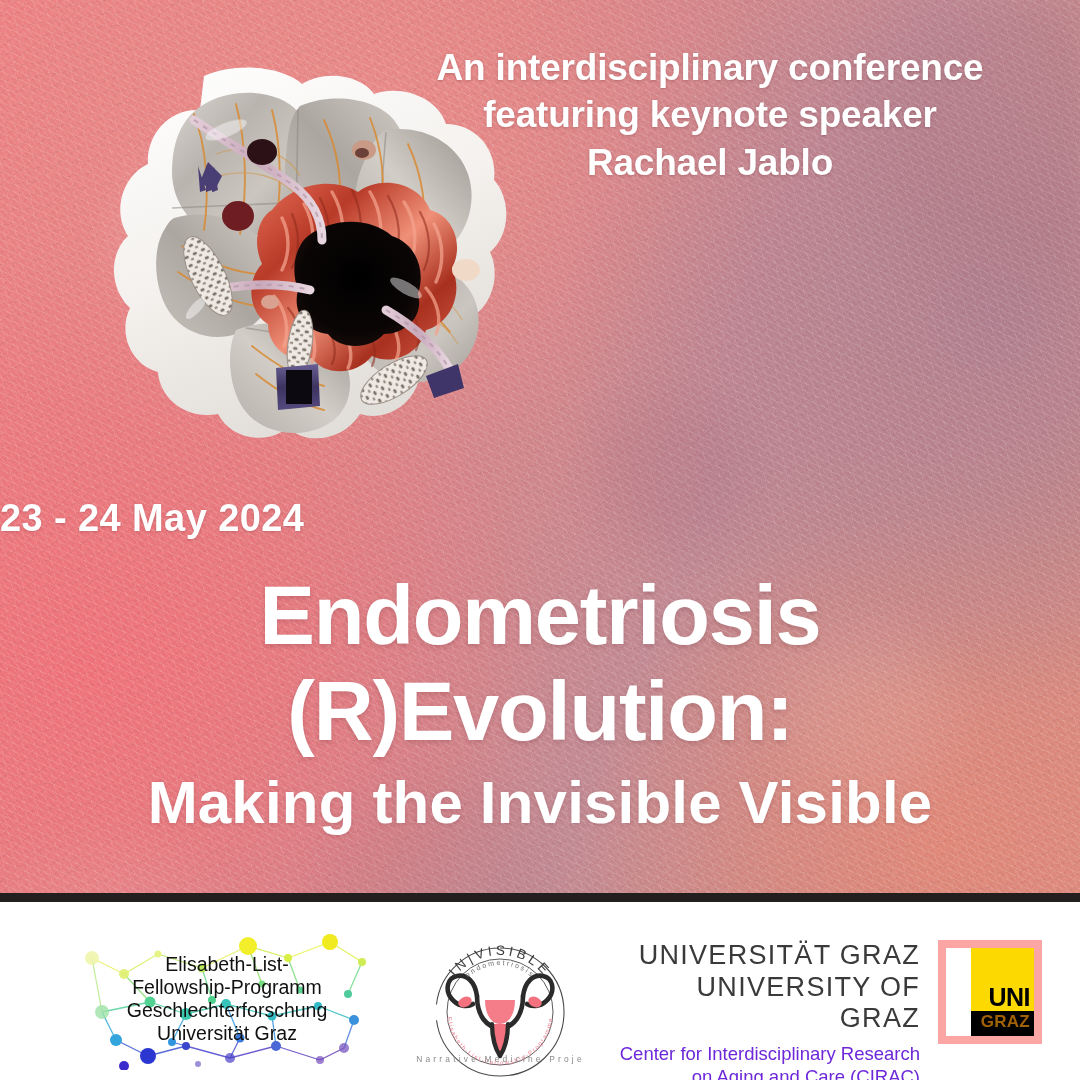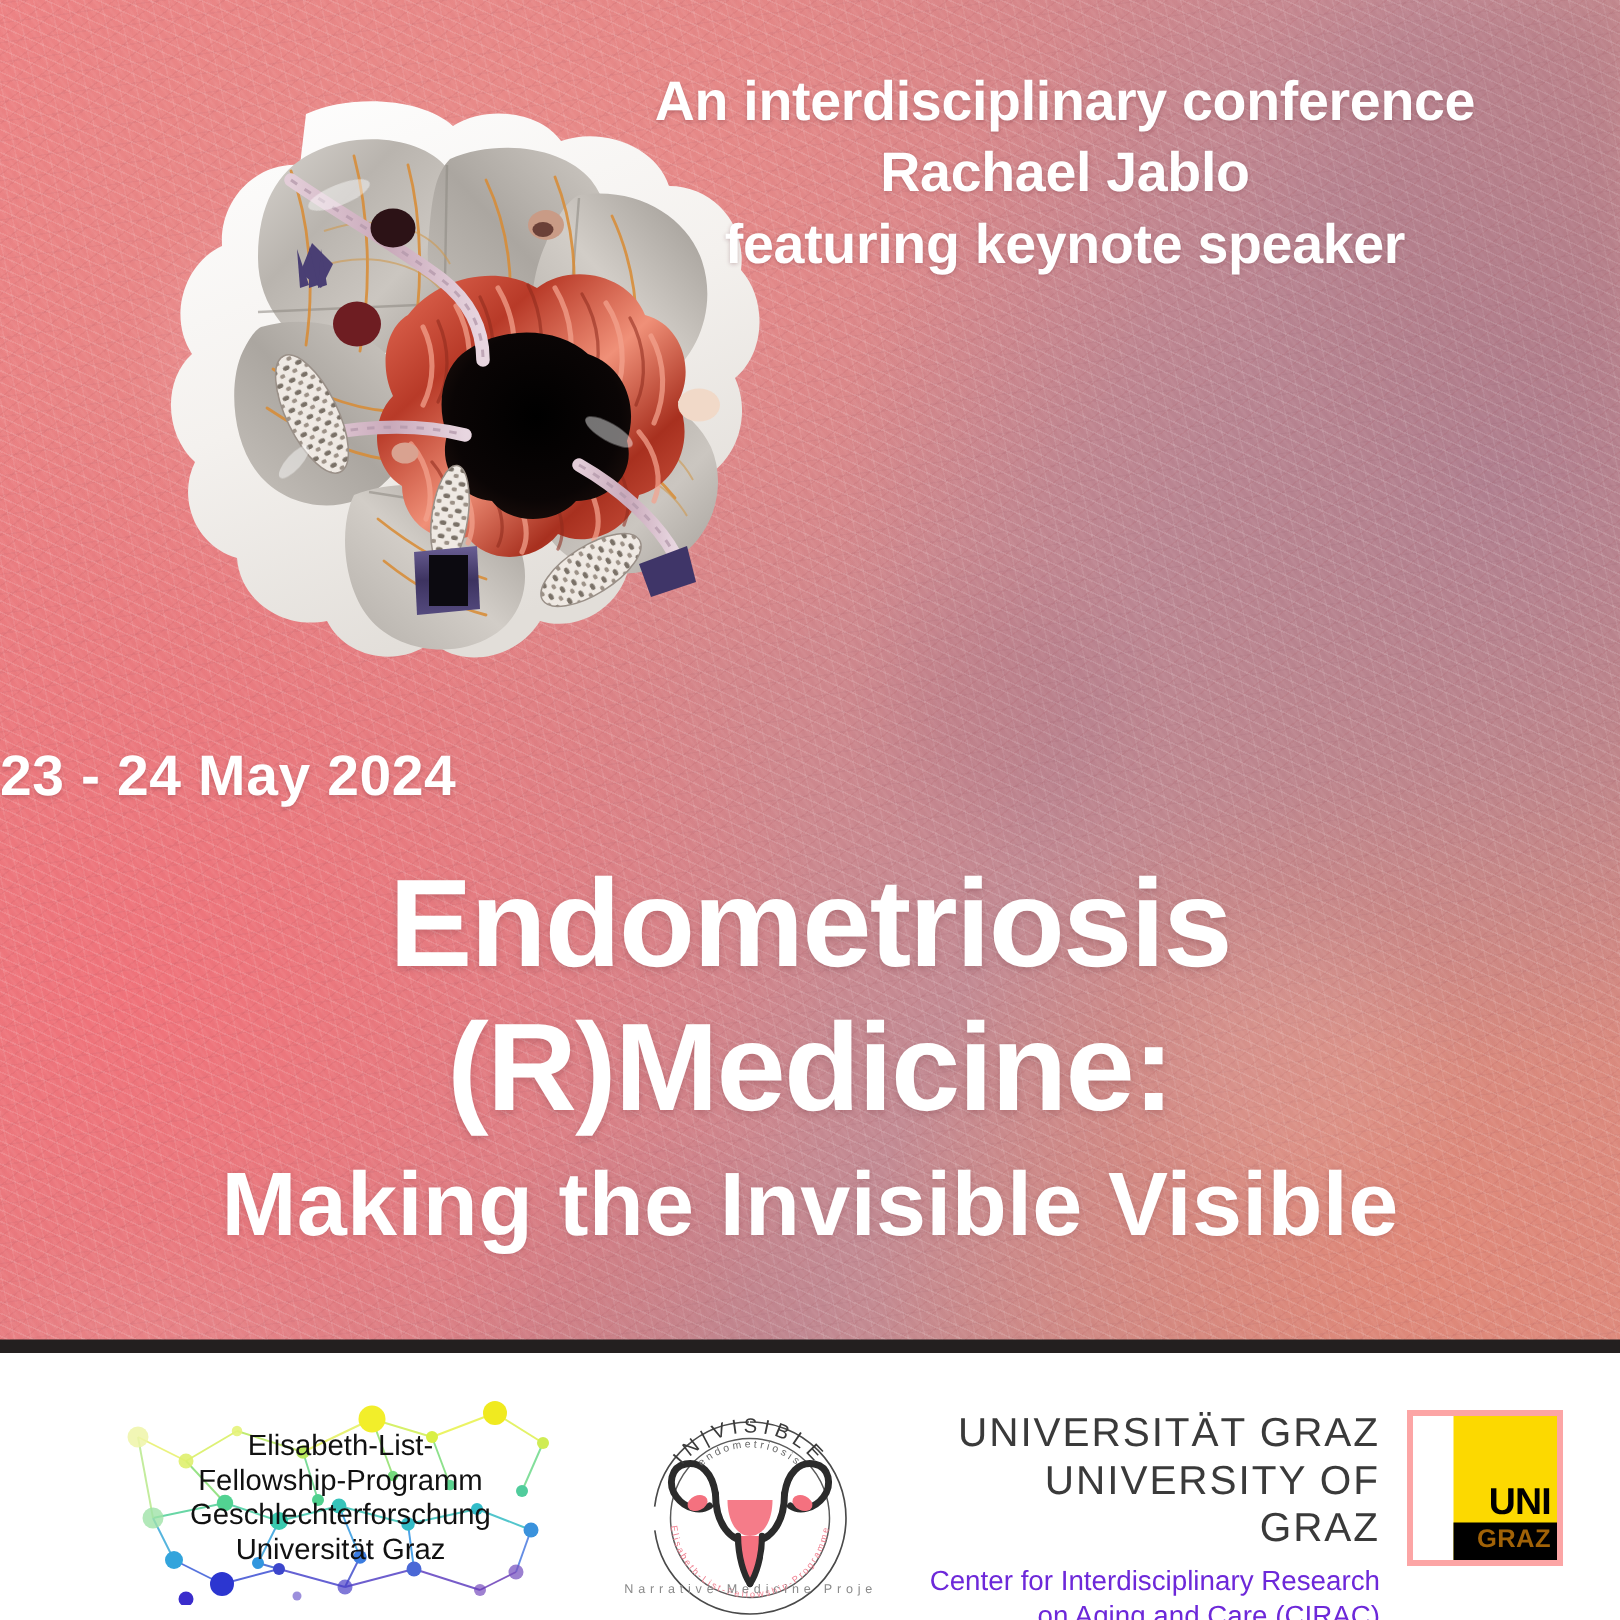--- a/index.html
+++ b/index.html
@@ -167,21 +167,21 @@
     letter-spacing: 1.3px;
     color: #3a3a3a;
   }
   .graz-sub {
     margin-top: 7px;
     font-size: 18.5px; line-height: 1.28;
     color: #6d28d9;
   }
   .graz-mark {
     width: 104px; height: 104px;
-    border: 4px solid #fca5a5;
+    border: 8px solid #fca5a5;
     background: #ffffff;
     position: relative;
     flex: 0 0 auto;
   }
   .graz-mark .yellow {
     position: absolute; left: 28%; top: 0; right: 0; bottom: 0;
     background: #fcd900;
   }
   .graz-mark .uni {
     position: absolute; right: 4px; bottom: 26px;
@@ -395,29 +395,29 @@
       <g fill="#ffffff" opacity=".45">
         <ellipse cx="140" cy="72" rx="22" ry="7" transform="rotate(-22 140 72)"></ellipse>
         <ellipse cx="320" cy="230" rx="18" ry="6" transform="rotate(30 320 230)"></ellipse>
         <ellipse cx="110" cy="250" rx="14" ry="5" transform="rotate(-48 110 250)"></ellipse>
       </g>
     </svg>
   </div>
 
   <div class="hdr">
     <div>An interdisciplinary conference</div>
+    <div>featuring keynote speaker</div>
     <div>Rachael Jablo</div>
-    <div>featuring keynote speaker</div>
   </div>
 
   <div class="date">23 - 24 May 2024</div>
 
   <div class="title">
     <div>Endometriosis</div>
-    <div>(R)Medicine:</div>
+    <div>(R)Evolution:</div>
   </div>
 
   <div class="subtitle">Making the Invisible Visible</div>
 
   <div class="divider"></div>
 
   <div id="footer">
 
     <div class="logo-ell">
       <div class="net">

